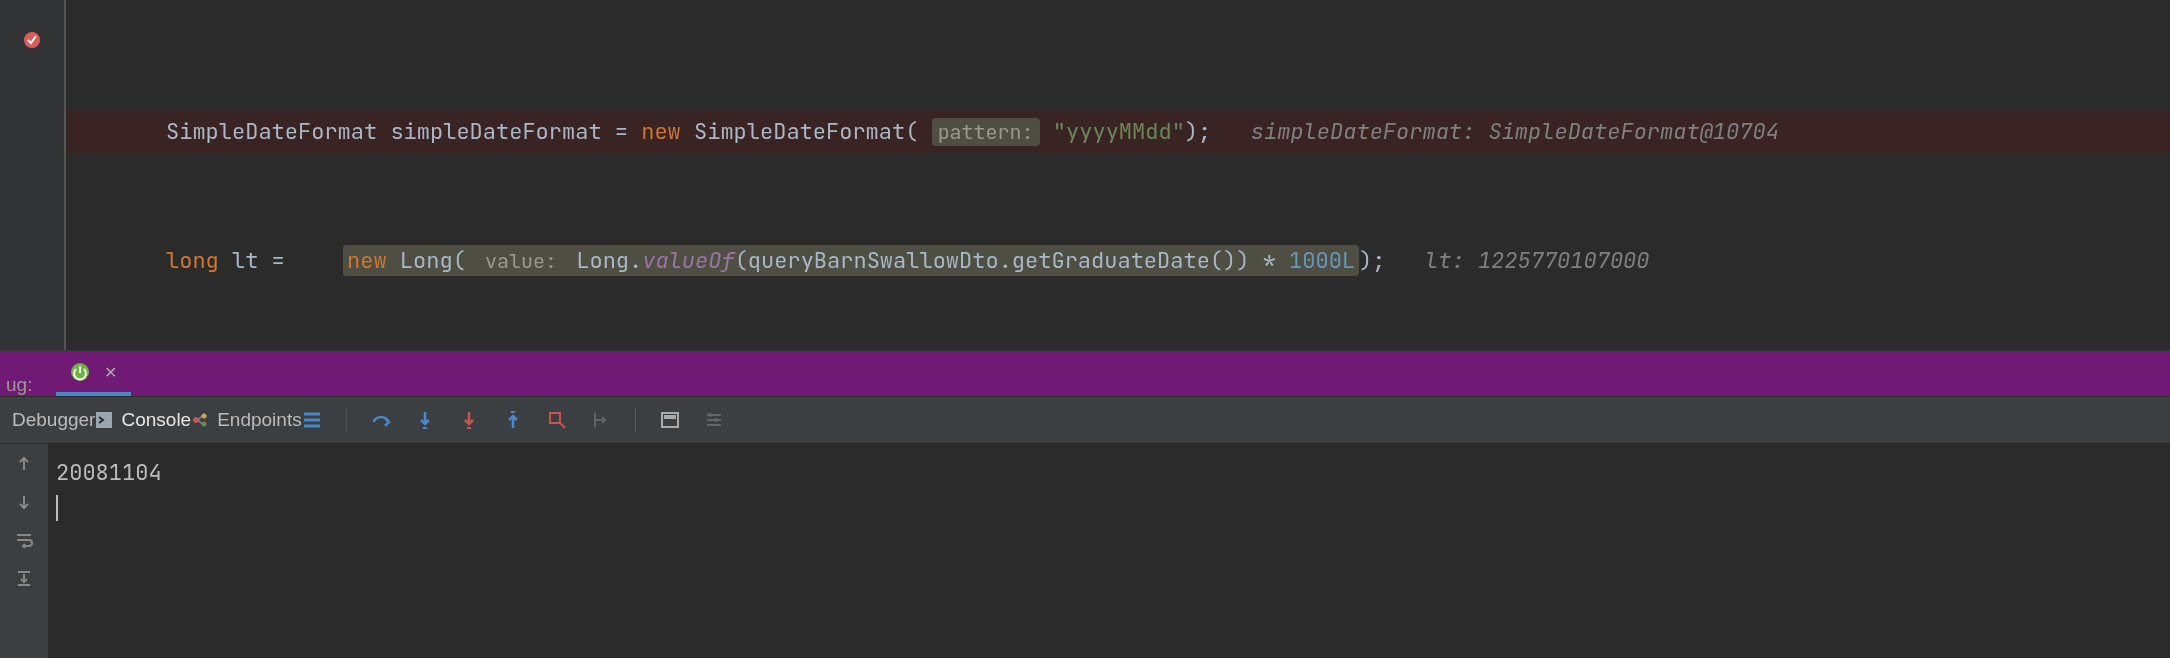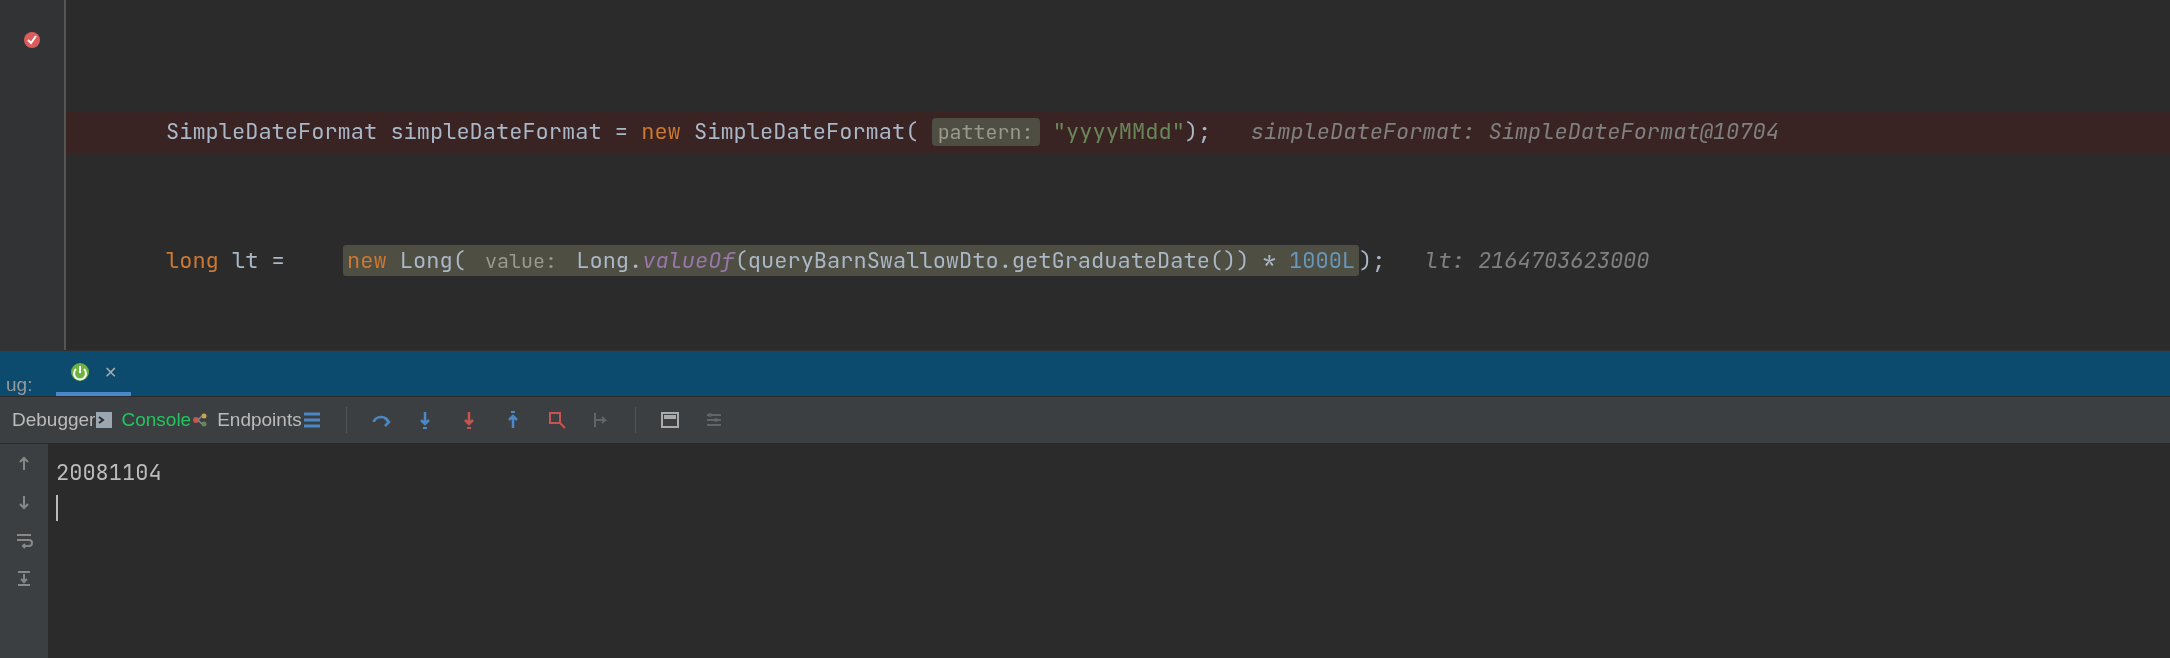--- a/index.html
+++ b/index.html
@@ -55,21 +55,21 @@
     font-size: 20px;
   }
   .value-hint {
     background: #4e4e43;
     color: #a9b7c6;
     padding: 1px 4px;
     border-radius: 3px;
     margin-left: 45px;
   }
   .tabbar {
-    background: #0c4a6e;
+    background: #701a75;
     height: 46px;
     display: flex;
     align-items: flex-end;
     padding-left: 56px;
     border-top: 1px solid #323232;
   }
   .run-tab {
     display: flex;
     align-items: center;
     gap: 10px;
@@ -85,21 +85,21 @@
     height: 48px;
     display: flex;
     align-items: center;
     padding-left: 12px;
     border-top: 1px solid #2b2b2b;
     border-bottom: 1px solid #2b2b2b;
     font-family: sans-serif;
     font-size: 19px;
   }
   .tb-item { display:flex; align-items:center; gap:8px; color:#bbb; cursor:pointer;}
-  .tb-item.active { color:#22c55e; }
+  .tb-item.active { color:#e5e5e5; }
   .tb-sep { width:1px; height:26px; background:#555; }
   .tb-icons { display:flex; gap:24px; align-items:center; }
   .tb-icons svg, .tb-icons .ic { width:20px; height:20px; }
   .bottom { flex:1; display:flex; background:#2b2b2b; }
   .side-gutter {
     width:48px; background:#3c3f41; display:flex; flex-direction:column;
     align-items:center; padding-top:10px; gap:18px;
   }
   .side-gutter .ic { color:#888; }
   .console {
@@ -120,21 +120,21 @@
     <div class="gutter">
       <svg class="gutter-mark" viewBox="0 0 20 20">
         <circle cx="10" cy="10" r="8" fill="#db5c5c"></circle>
         <path d="M6 10 l3 3 l5 -7" stroke="#fff" stroke-width="2" fill="none"></path>
       </svg>
     </div>
     <div class="editor">
 
       <div class="line hl"><span>SimpleDateFormat simpleDateFormat = </span><span class="kw">new</span><span> SimpleDateFormat(</span> <span class="param-hint">pattern:</span> <span class="str">"yyyyMMdd"</span><span>);</span>   <span class="cm">simpleDateFormat: SimpleDateFormat@10704</span></div>
 
-      <div class="line"><span class="kw">long</span><span> lt = </span><span class="value-hint"><span class="kw">new</span><span> Long(</span> <span class="param-hint">value:</span><span> Long.</span><span class="field">valueOf</span><span>(queryBarnSwallowDto.getGraduateDate()) * </span><span class="num">1000L</span></span><span>);</span>   <span class="cm">lt: 2164703623000</span></div>
+      <div class="line"><span class="kw">long</span><span> lt = </span><span class="value-hint"><span class="kw">new</span><span> Long(</span> <span class="param-hint">value:</span><span> Long.</span><span class="field">valueOf</span><span>(queryBarnSwallowDto.getGraduateDate()) * </span><span class="num">1000L</span></span><span>);</span>   <span class="cm">lt: 1225770107000</span></div>
 
       
 
       
 
       
 
       
 
       

